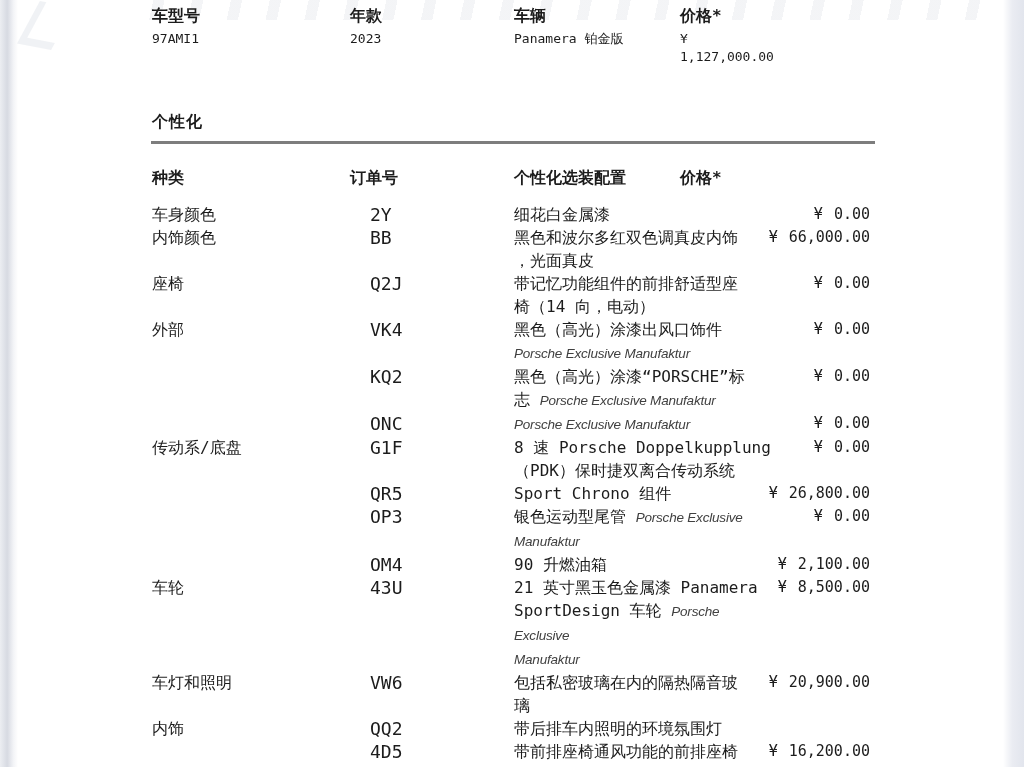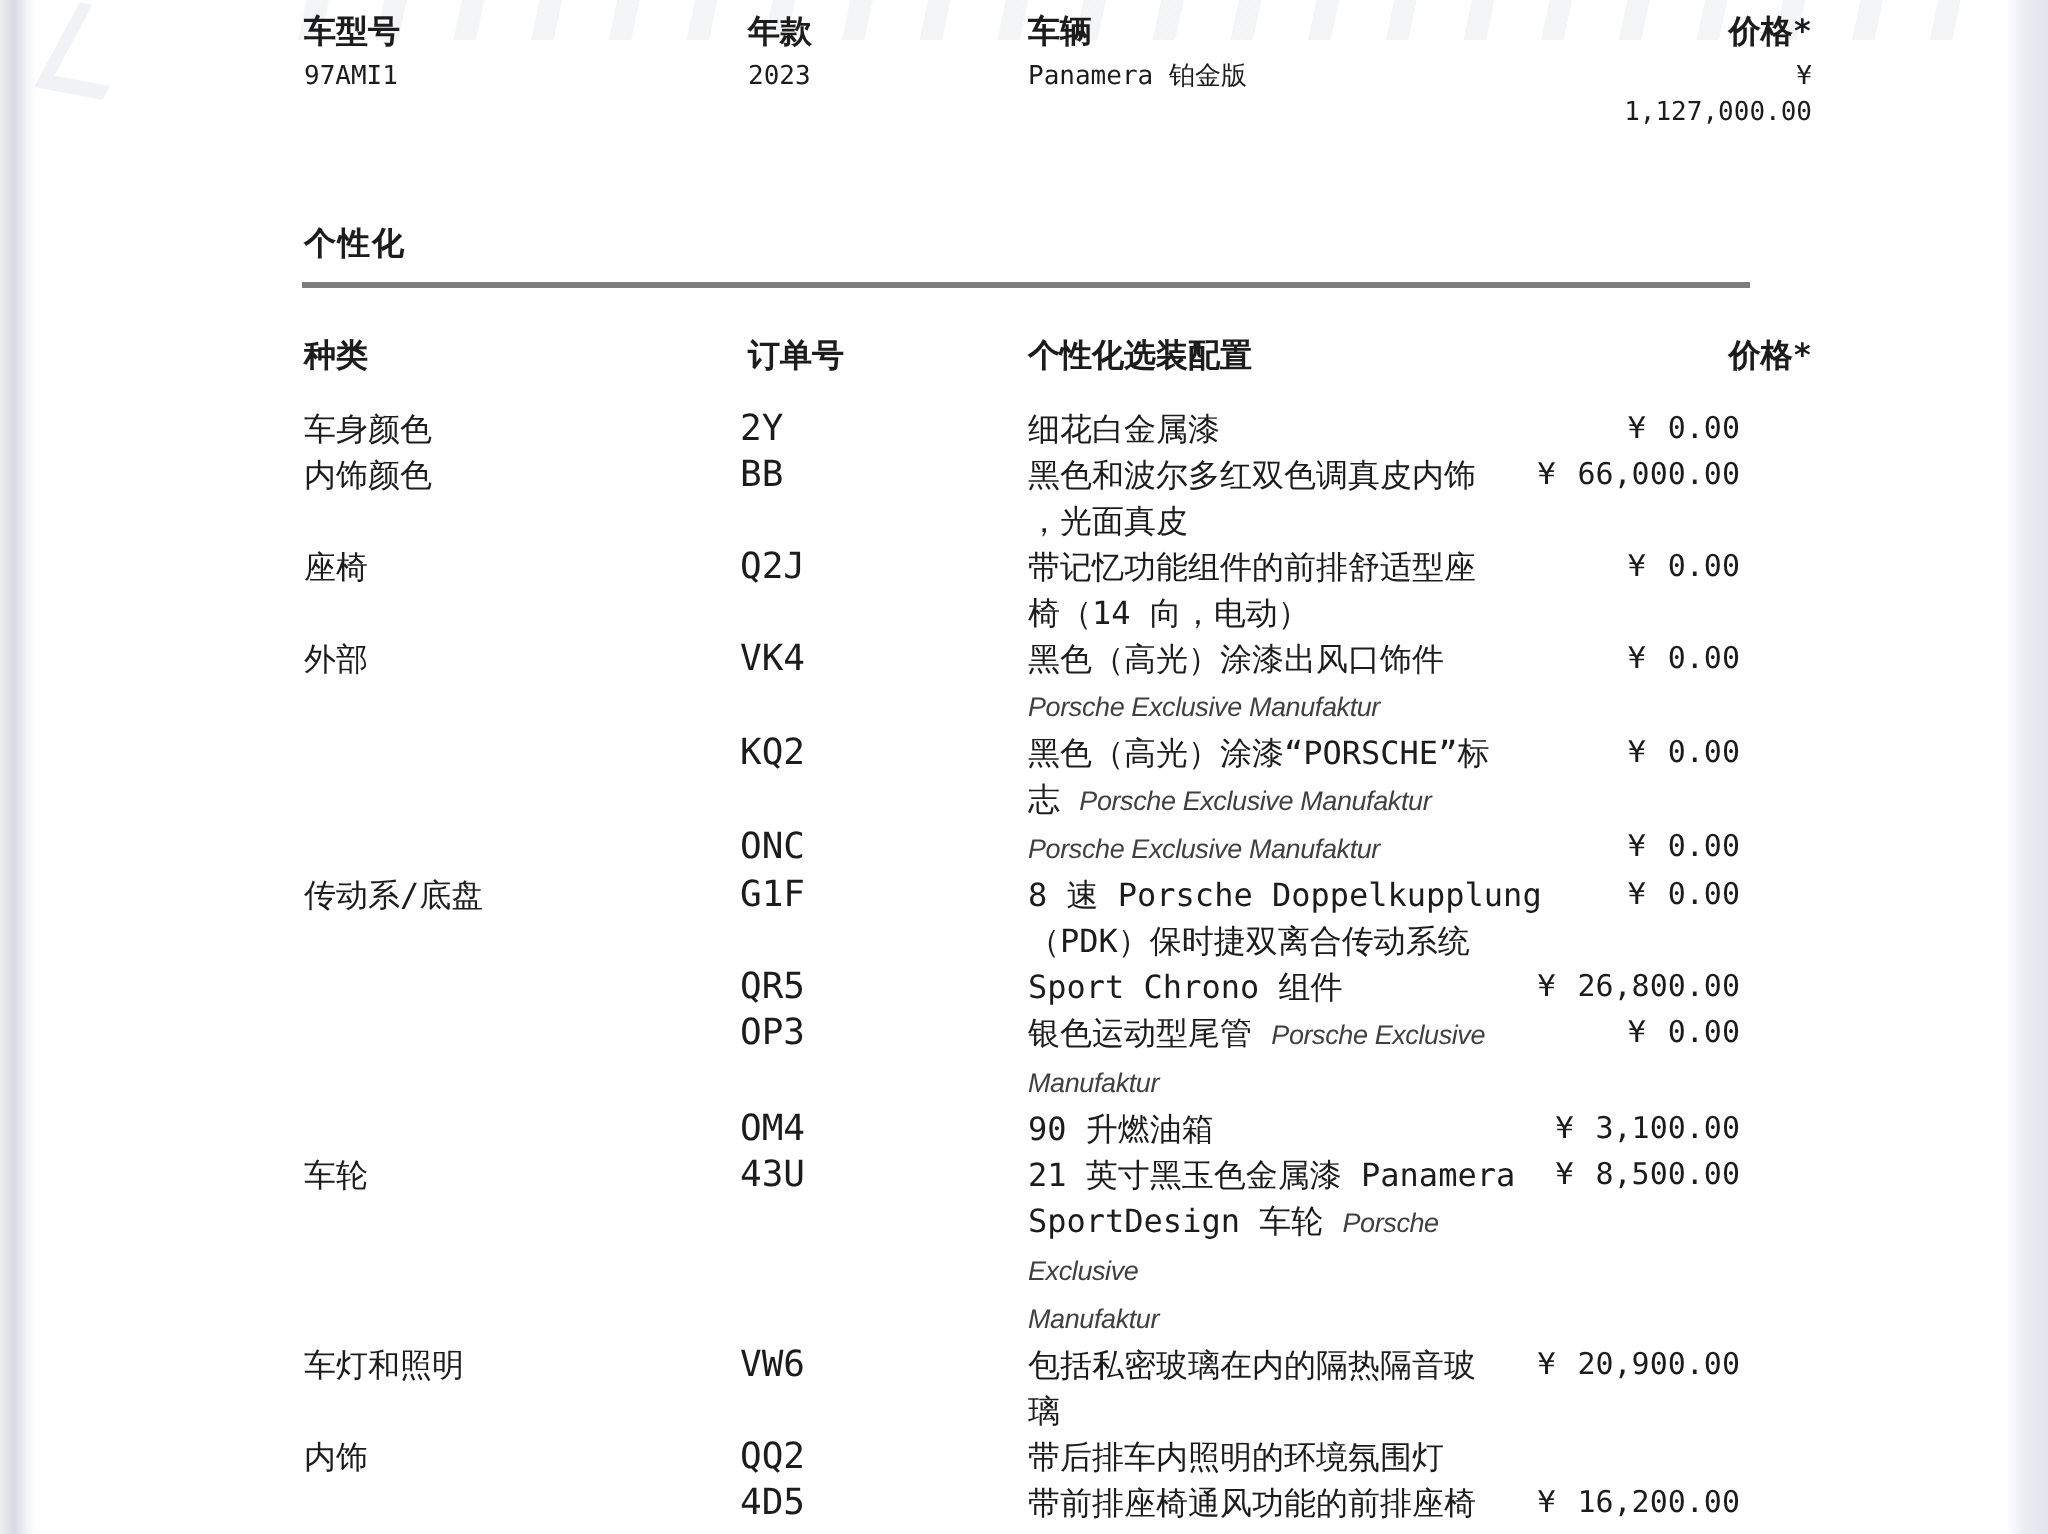--- a/index.html
+++ b/index.html
@@ -23,23 +23,23 @@
     border-left:7px solid rgba(197,203,215,.42);
     border-bottom:7px solid rgba(197,203,215,.42);
     transform:skewX(-20deg) rotate(10deg);opacity:.6}
 
   .abs{position:absolute}
   .blabel{font-weight:700;font-size:16px;line-height:20px;white-space:nowrap}
   .bval{font-size:13px;line-height:18px;white-space:nowrap}
 
   
   .c1{left:152px}
-  .c2{left:374px}
+  .c2{left:350px}
   .c3{left:514px}
-  .c4{left:716px;width:190px;text-align:right}
+  .c4{left:680px;width:190px;}
 
   .section-title{top:112px;letter-spacing:1px}
   .rule{position:absolute;left:151px;top:141px;width:724px;height:3px;background:#7d7d7d}
 
   .thead{top:168px}
   .rows{position:absolute;left:0;top:203px;width:1024px}
   .trow{position:relative}
   .cell{font-size:16px;line-height:23px}
   .cell.cat{position:absolute;left:152px;top:0;width:212px}
   .cell.code{position:absolute;left:370px;top:0;width:138px;font-size:18px}
@@ -162,21 +162,21 @@
         <div class="dline"><span class="note">Manufaktur</span></div>
       </div>
       <div class="cell price"><span class="cur">¥</span><span>0.00</span></div>
     </div>
     <div class="trow">
       <div class="cell cat"></div>
       <div class="cell code">OM4</div>
       <div class="cell desc">
         <div class="dline"><span>90 升燃油箱</span></div>
       </div>
-      <div class="cell price"><span class="cur">¥</span><span>3,100.00</span></div>
+      <div class="cell price"><span class="cur">¥</span><span>2,100.00</span></div>
     </div>
     <div class="trow">
       <div class="cell cat">车轮</div>
       <div class="cell code">43U</div>
       <div class="cell desc">
         <div class="dline"><span>21 英寸黑玉色金属漆 Panamera</span></div>
         <div class="dline"><span>SportDesign 车轮 </span><span class="note">Porsche Exclusive</span></div>
         <div class="dline"><span class="note">Manufaktur</span></div>
       </div>
       <div class="cell price"><span class="cur">¥</span><span>8,500.00</span></div>

